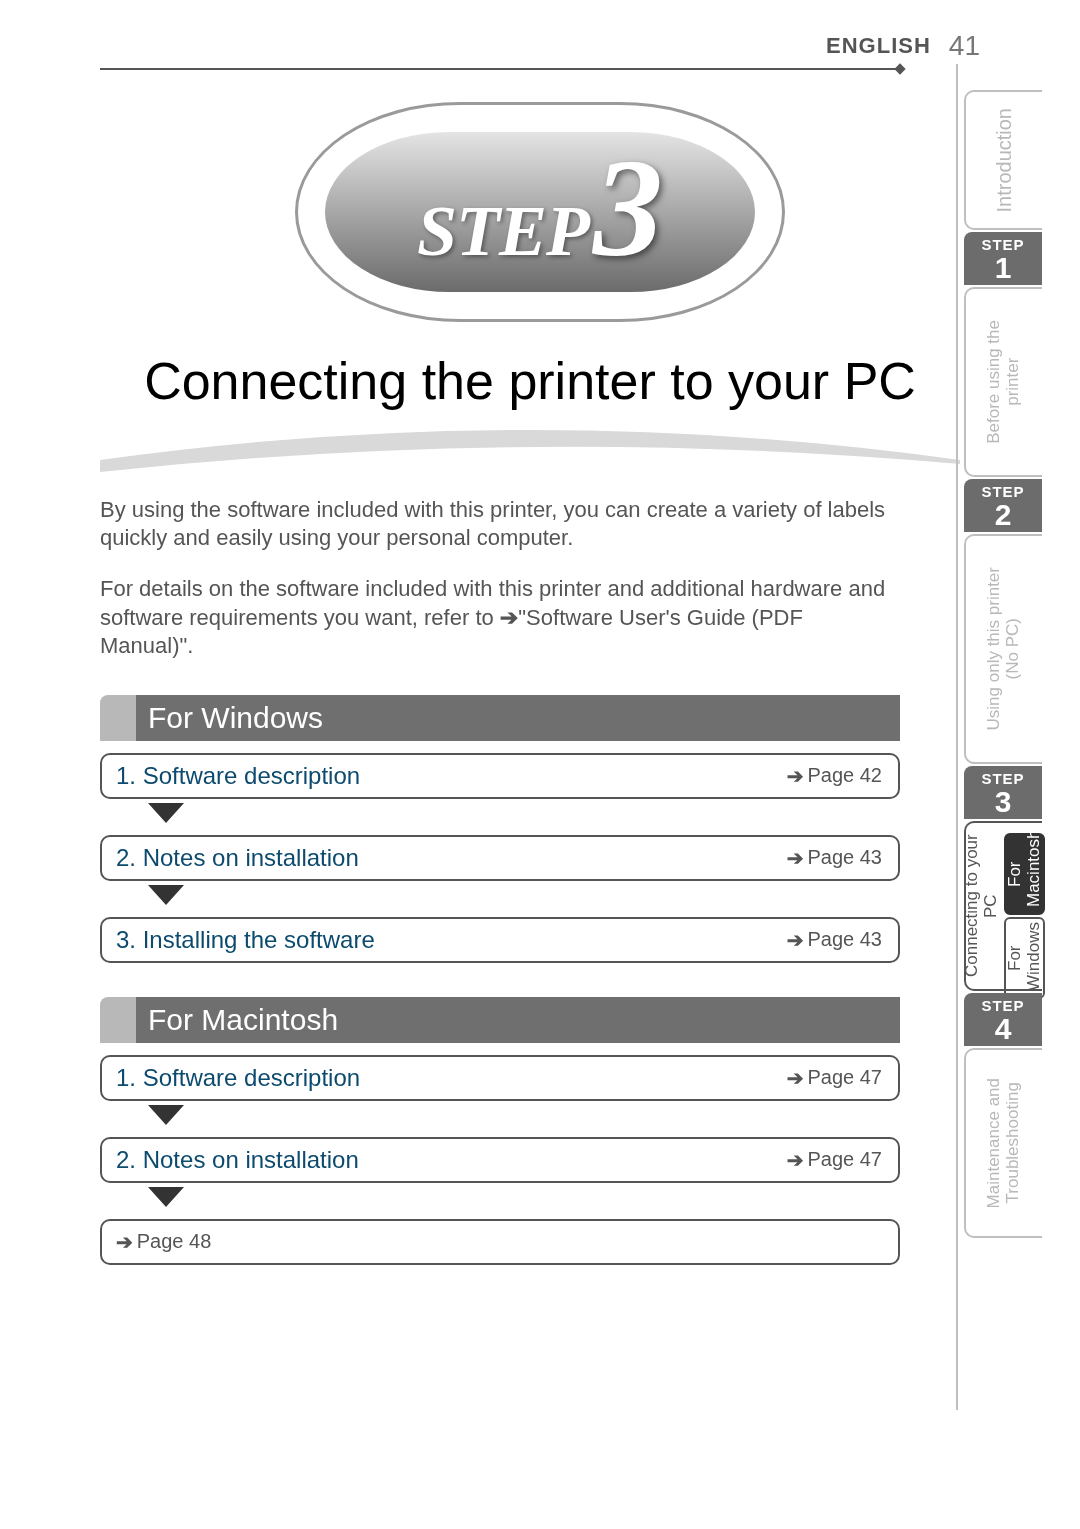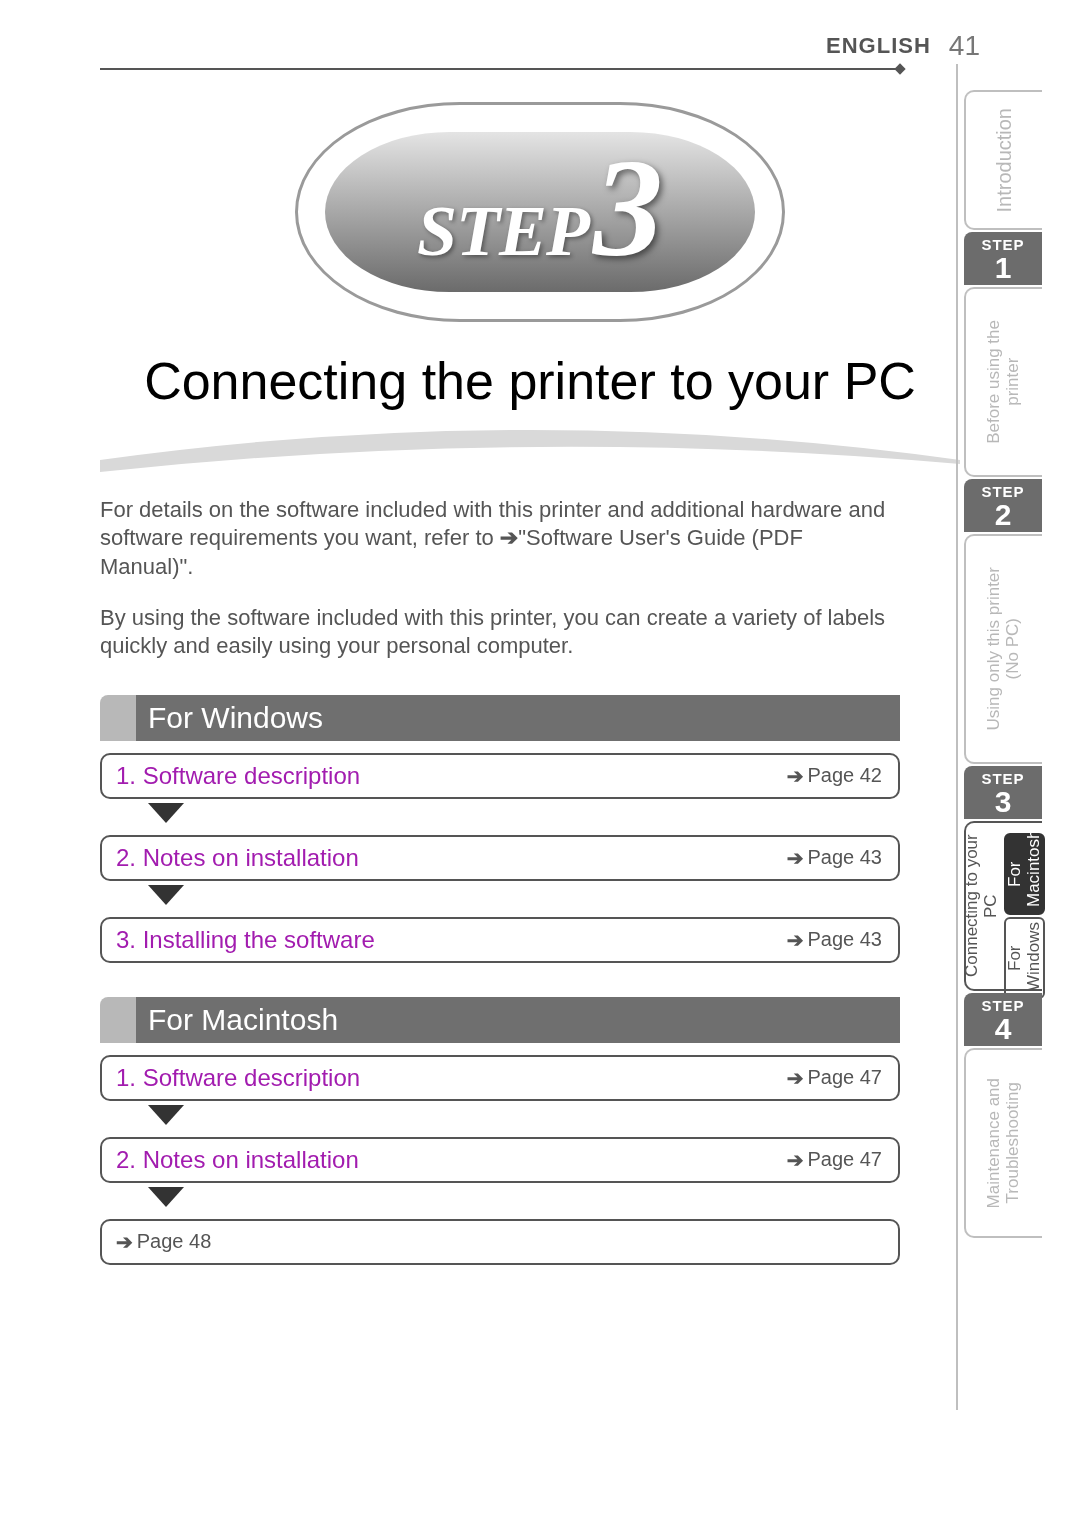--- a/index.html
+++ b/index.html
@@ -32,21 +32,21 @@
   .arrow-inline { font-weight: 900; }
 
   
   .sect { margin: 34px 180px 0 100px; }
   .sect-bar { display:flex; align-items:center; }
   .sect-tab { width: 36px; height: 46px; background: #b8b8b8; border-top-left-radius: 8px; }
   .sect-main { flex: 1; height: 46px; background: #6f6f6f; color: #fff; font-size: 30px; display:flex; align-items:center; padding-left: 12px; }
 
   
   .item { margin-top: 12px; height: 46px; border: 2px solid #555; border-radius: 10px; display:flex; align-items:center; justify-content:space-between; padding: 0 16px 0 14px; }
-  .item-label { font-size: 24px; color:#a21caf; }
+  .item-label { font-size: 24px; color:#0c4a6e; }
   .item-page { font-size: 20px; color:#555; display:flex; align-items:center; gap:4px; }
   .rarr { font-weight: 900; }
   .down-tri { margin: 4px 0 0 48px; width:0; height:0; border-left: 18px solid transparent; border-right: 18px solid transparent; border-top: 20px solid #333; }
 
   
   .sidebar { position: absolute; right: 38px; top: 90px; width: 104px; display:flex; flex-direction:column; align-items:flex-end; gap: 2px; }
   .side-rule { position:absolute; right: 122px; top: 64px; bottom: 50px; width: 2px; background: #bfbfbf; }
   .tab { width: 78px; border: 2px solid #bfbfbf; border-right: none; border-radius: 10px 0 0 10px; display:flex; align-items:center; justify-content:center; padding: 12px 0; }
   .tab .v { writing-mode: vertical-rl; transform: rotate(180deg); font-size: 20px; color:#b8b8b8; line-height: 1.1; text-align:center; }
   .tab.small .v { font-size: 17px; }
@@ -83,24 +83,24 @@
   </div>
 
   <h1 class="title">Connecting the printer to your PC</h1>
   <div class="swoosh">
     <svg viewBox="0 0 800 60" preserveAspectRatio="none">
       <path d="M0 40 Q 400 -20 800 40 L 800 44 Q 400 6 0 52 Z" fill="#d9d9d9"></path>
     </svg>
   </div>
 
   <div class="intro">
+    <p>By using the software included with this printer, you can create a variety of labels quickly and easily using your personal computer.</p>
     <p>
       <span>For details on the software included with this printer and additional hardware and software requirements you want, refer to </span><span class="arrow-inline">➔</span><span>"Software User's Guide (PDF Manual)".</span>
     </p>
-    <p>By using the software included with this printer, you can create a variety of labels quickly and easily using your personal computer.</p>
   </div>
 
   <div class="sect">
     <div class="sect-bar">
       <div class="sect-tab"></div>
       <div class="sect-main">For Windows</div>
     </div>
     <div class="item">
       <span class="item-label">1. Software description</span>
       <span class="item-page">

